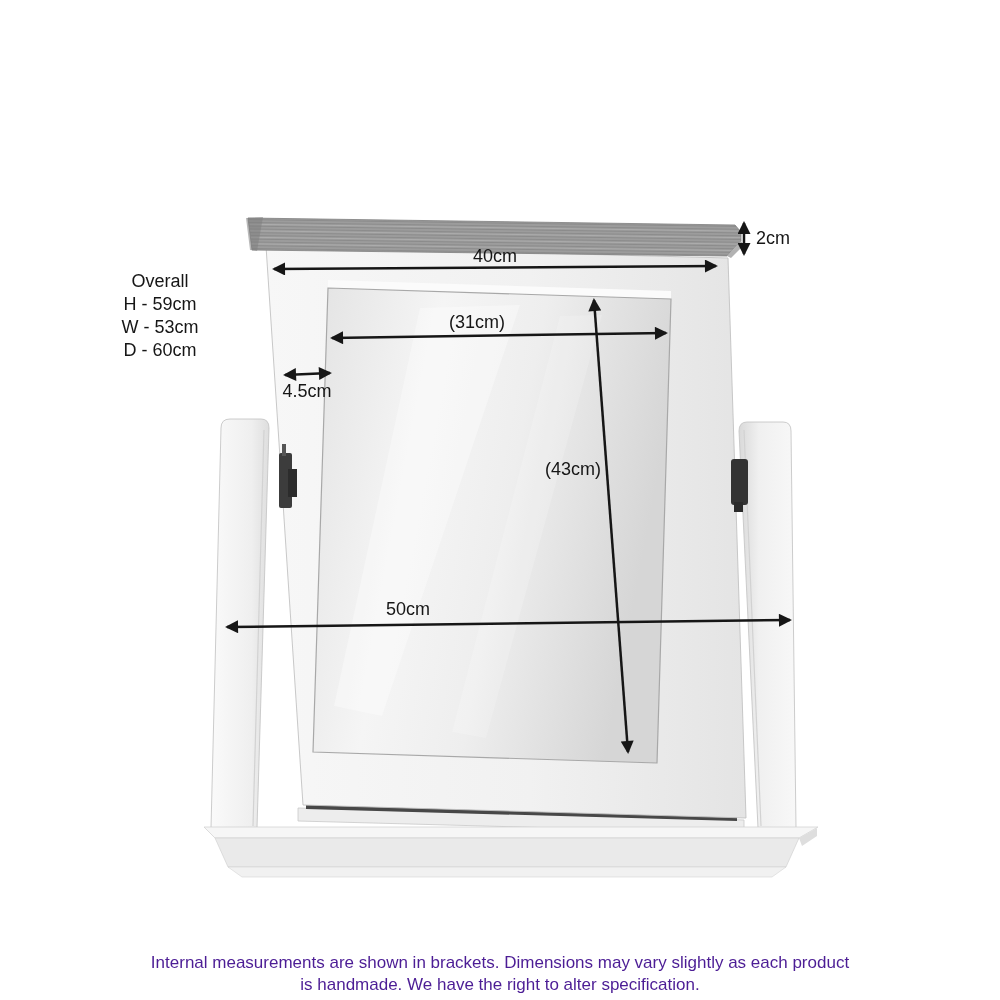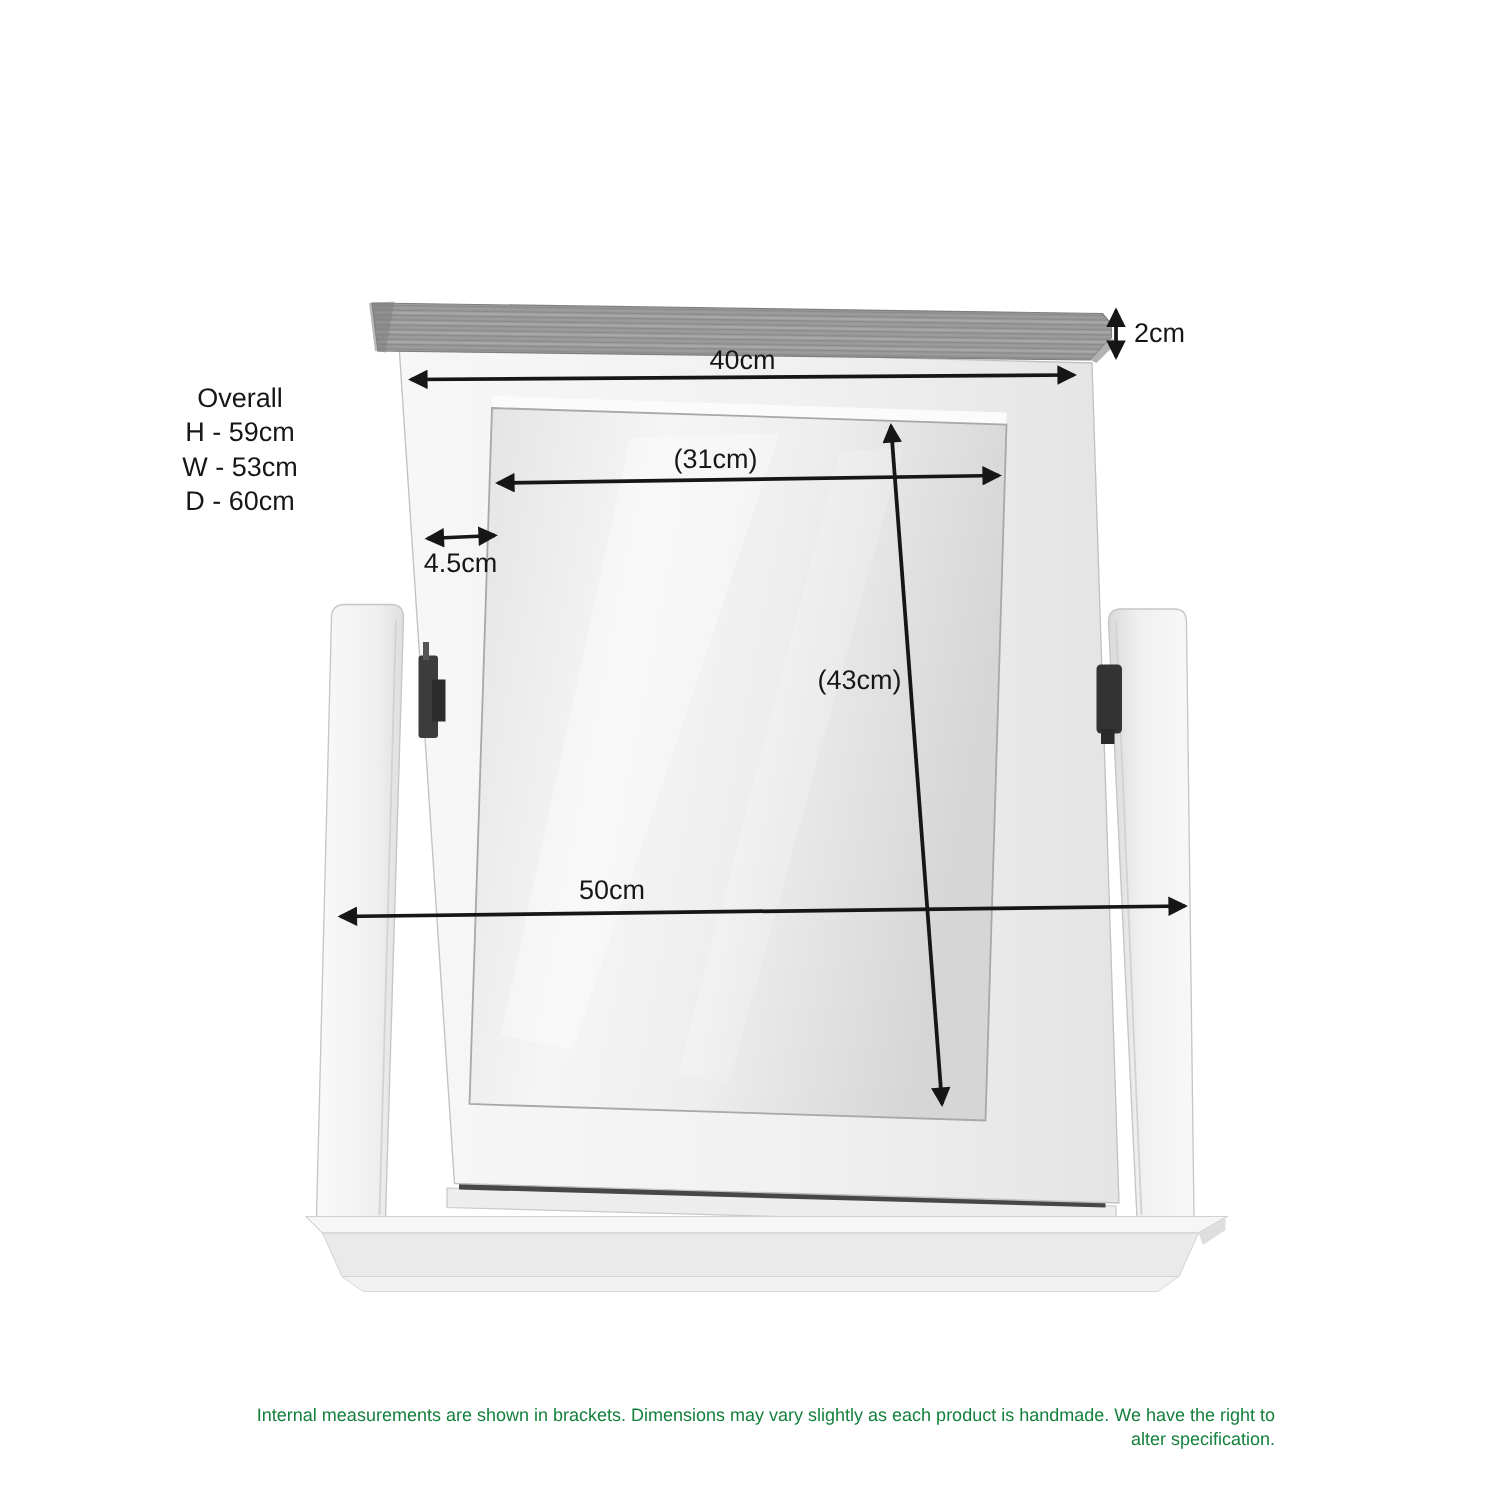--- a/index.html
+++ b/index.html
@@ -1,31 +1,31 @@
 <!DOCTYPE html>
 <html style="--arrow: #161616; --wood: #9c9c9c; --frame: #f2f2f2; --hinge: #3a3a3a;"><head>
 <meta charset="utf-8">
 <style>
   html,body{margin:0;padding:0;background:#ffffff;}
   body{
     width:1000px;height:1000px;position:relative;overflow:hidden;
     font-family:"Liberation Sans", sans-serif;color:#1a1a1a;
   }
-  .stage{position:absolute;left:0;top:0;width:1000px;height:724px;}
+  .stage{position:absolute;left:0;top:16px;width:1000px;height:724px;}
   svg text{
     font-family:"Liberation Sans", sans-serif;
     fill:#161616;
   }
   .dim-label{font-size:18px;}
   .overall-title,.overall-line{font-size:18px;}
   .dim-line{stroke:var(--arrow,#161616);stroke-width:2.5;fill:none;}
   .footer-note{
     position:absolute;left:50%;transform:translateX(-50%);
-    top:936px;width:700px;text-align:right;
-    font-size:12px;line-height:1.32;color:#15803d;
+    top:936px;width:700px;text-align:center;
+    font-size:17px;line-height:1.32;color:#4c1d95;
   }
 </style>
 </head>
 <body>
 
 <div class="stage">
 <svg width="1000" height="1000" viewBox="0 0 1000 1000" xmlns="http://www.w3.org/2000/svg">
   <defs>
     <marker id="ah" viewBox="0 0 10 10" refX="8.5" refY="5" markerWidth="16" markerHeight="13" markerUnits="userSpaceOnUse" orient="auto-start-reverse">
       <path d="M0,0 L10,5 L0,10 Z" fill="#161616"></path>

